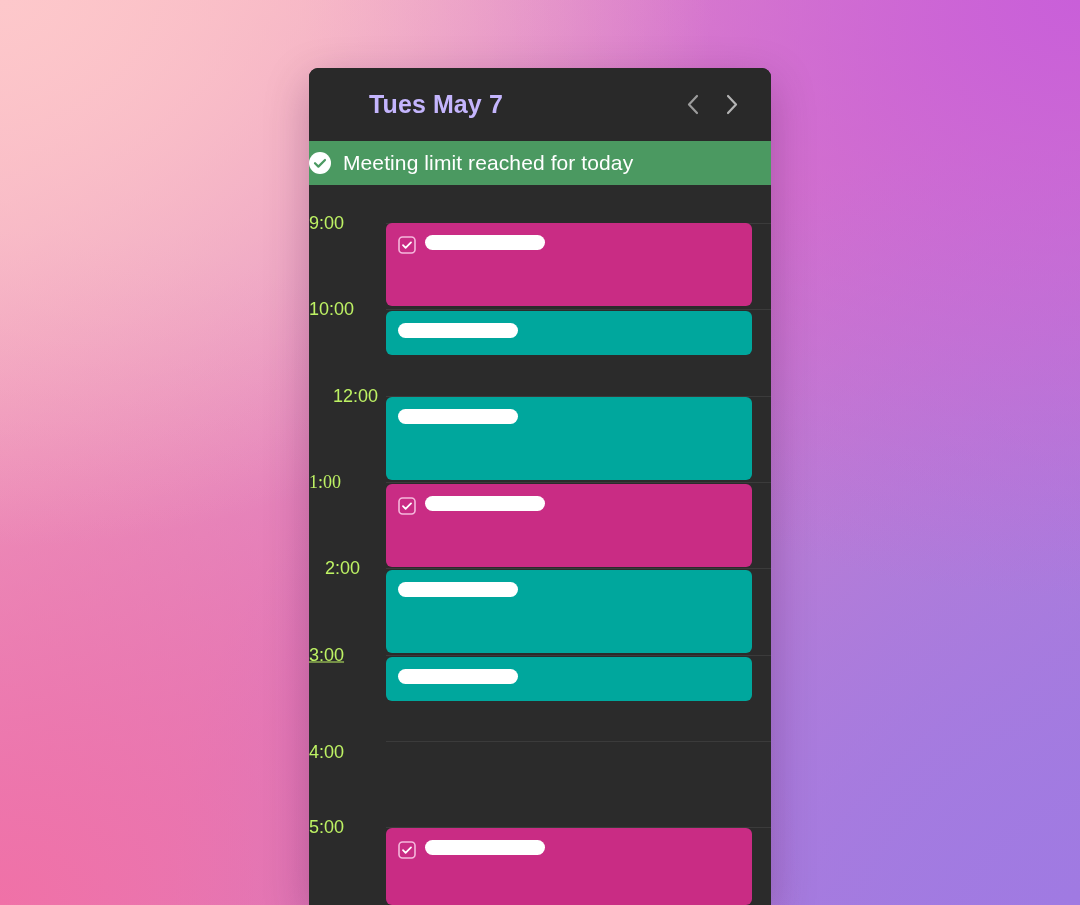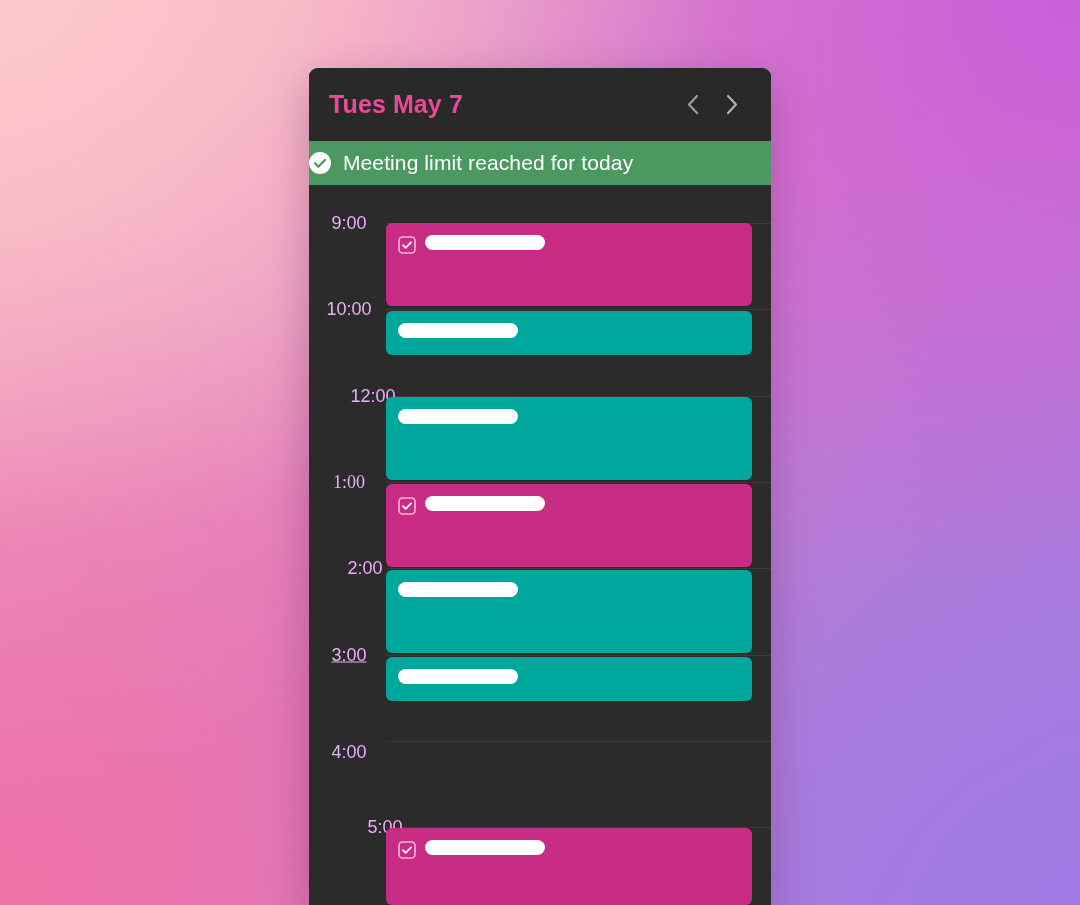--- a/index.html
+++ b/index.html
@@ -43,24 +43,25 @@
     position: relative;
     height: 73px;
     background: #292929;
     display: flex;
     align-items: center;
     justify-content: space-between;
     padding: 0 26px 0 20px;
     box-sizing: border-box;
   }
   .cal-title {
-    color: #ec4899;
+    color: #c4b5fd;
     font-size: 25px;
     font-weight: bold;
     letter-spacing: 0.1px;
+    margin-left: 40px;
   }
   .nav-group {
     display: flex;
     align-items: center;
     gap: 14px;
   }
   .nav-btn {
     width: 26px;
     height: 32px;
     display: flex;
@@ -92,24 +93,24 @@
   }
 
   
   .cal-body {
     position: relative;
     height: 720px;
     background: #2b2b2b;
   }
   .time-label {
     position: absolute;
-    left: 8px;
+    left: 0;
     width: 64px;
-    text-align: center;
-    color: #f0abfc;
+    text-align: left;
+    color: #bef264;
     font-size: 18px;
     transform: translateY(-50%);
     white-space: nowrap;
   }
   .grid-line {
     position: absolute;
     left: 77px;
     right: 0;
     height: 1px;
     background: #3b3b3b;
@@ -192,21 +193,21 @@
         <div class="grid-line" style="top: 470px;"></div>
         <div class="grid-line" style="top: 556px;"></div>
         <div class="grid-line" style="top: 642px;"></div>
         <div class="time-label" style="top: 38px;">9:00</div>
         <div class="time-label" style="top: 124px;">10:00</div>
         <div class="time-label" style="top: 211px; margin-left: 24px;">12:00</div>
         <div class="time-label" style="top: 297px; font-family: Liberation Serif, serif;">1:00</div>
         <div class="time-label" style="top: 383px; margin-left: 16px;">2:00</div>
         <div class="time-label" style="top: 470px; text-decoration: underline;">3:00</div>
         <div class="time-label" style="top: 556px; margin-top: 11px;">4:00</div>
-        <div class="time-label" style="top: 642px; margin-left: 36px;">5:00</div>
+        <div class="time-label" style="top: 642px;">5:00</div>
         <div class="event pink" style="top: 38px; height: 83px;">
           <span class="event-check"><svg width="18" height="18" viewBox="0 0 18 18" aria-hidden="true">
               <rect x="1" y="1" width="16" height="16" rx="3.5" fill="none" stroke="#f5b8dc" stroke-width="1.6"></rect>
               <path d="M5 9.2 L7.6 11.8 L13 6.4" fill="none" stroke="#ffffff" stroke-width="1.8" stroke-linecap="round" stroke-linejoin="round"></path>
             </svg></span>
           <span class="redacted" style="width: 120px;"></span>
         </div>
         <div class="event teal" style="top: 126px; height: 44px;">
           <span class="redacted" style="width: 120px;"></span>
         </div>

